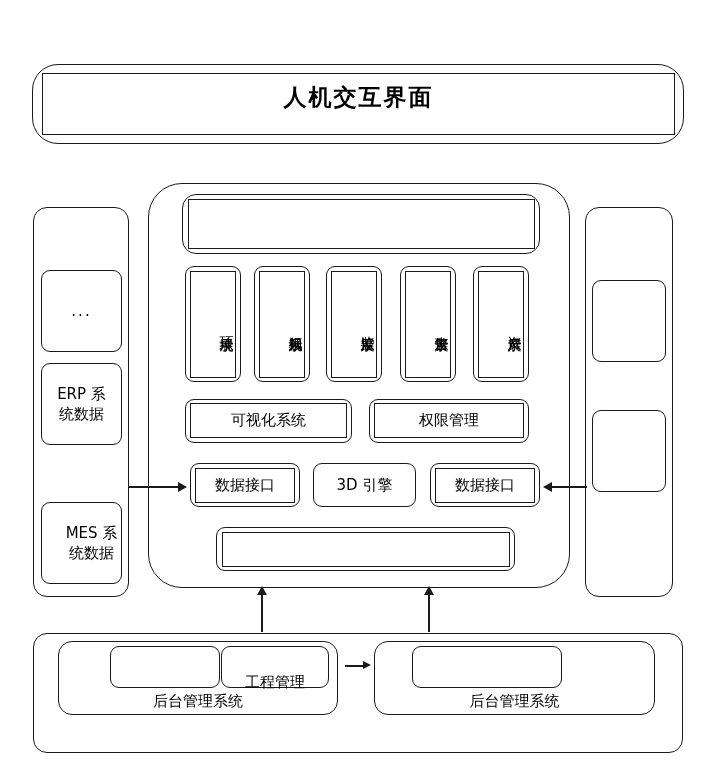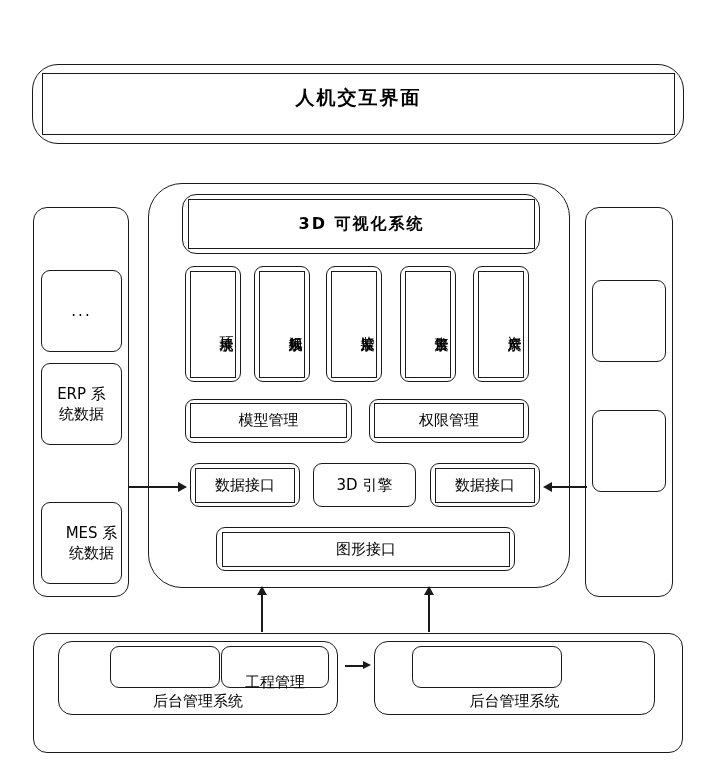--- a/index.html
+++ b/index.html
@@ -53,21 +53,21 @@
     line-height: 1.35;
   }
 
   
   .vtext {
     writing-mode: vertical-rl;
     text-orientation: upright;
     letter-spacing: 1px;
   }
 
-  .t-title { font-size: 19px; font-weight: bold; letter-spacing: 2px; }
+  .t-title { font-size: 23px; font-weight: bold; letter-spacing: 2px; }
   .t-sub   { font-size: 16px; font-weight: bold; letter-spacing: 2px; }
   .t-md    { font-size: 15px; border-radius: 21px; }
   .t-vs    { font-size: 14px; }
   .t-dots  { font-size: 15px; letter-spacing: 2px; }
 
   
   .arrow-line {
     position: absolute;
     background: #1a1a1a;
   }
@@ -119,21 +119,20 @@
 
   <div class="rbox round-sm" style="left:592px; top:280px; width:74px; height:82px;"></div>
   <div class="label-center t-md" style="left:592px; top:280px; width:74px; height:82px;"></div>
 
   <div class="rbox round-sm" style="left:592px; top:410px; width:74px; height:82px;"></div>
 
   <div class="rbox round-lg" style="left:148px; top:183px; width:422px; height:405px; border-radius:34px;"></div>
 
   <div class="rbox round-md" style="left:182px; top:194px; width:358px; height:60px;"></div>
   <div class="inner-rect" style="left:188px; top:199px; width:347px; height:50px;"></div>
-  <div class="label-center t-sub" style="left:188px; top:199px; width:347px; height:50px;">3D 可视化系统</div>
 
   <div class="rbox round-sm" style="left:185px; top:266px; width:56px; height:116px;"></div>
   <div class="inner-rect" style="left:190px; top:271px; width:46px; height:107px;"></div>
   <div class="label-center t-vs vtext" style="left:190px; top:271px; width:46px; height:107px; align-items:flex-start; padding-top:4px;">环境展示</div>
 
   <div class="rbox round-sm" style="left:254px; top:266px; width:56px; height:116px;"></div>
   <div class="inner-rect" style="left:259px; top:271px; width:46px; height:107px;"></div>
   <div class="label-center t-vs vtext" style="left:259px; top:271px; width:46px; height:107px; align-items:flex-start; padding-top:4px;">视频展示</div>
 
   <div class="rbox round-sm" style="left:326px; top:266px; width:56px; height:116px;"></div>
@@ -143,40 +142,39 @@
   <div class="rbox round-sm" style="left:400px; top:266px; width:56px; height:116px;"></div>
   <div class="inner-rect" style="left:405px; top:271px; width:46px; height:107px;"></div>
   <div class="label-center t-vs vtext" style="left:405px; top:271px; width:46px; height:107px; align-items:flex-start; padding-top:4px;">告警展示</div>
 
   <div class="rbox round-sm" style="left:473px; top:266px; width:56px; height:116px;"></div>
   <div class="inner-rect" style="left:478px; top:271px; width:46px; height:107px;"></div>
   <div class="label-center t-vs vtext" style="left:478px; top:271px; width:46px; height:107px; align-items:flex-start; padding-top:4px;">资产展示</div>
 
   <div class="rbox round-sm" style="left:185px; top:399px; width:167px; height:44px;"></div>
   <div class="inner-rect" style="left:190px; top:403px; width:157px; height:35px;"></div>
-  <div class="label-center t-md" style="left:190px; top:403px; width:157px; height:35px;">模型管理</div>
+  <div class="label-center t-md" style="left:190px; top:403px; width:157px; height:35px;">可视化系统</div>
 
   <div class="rbox round-sm" style="left:369px; top:399px; width:160px; height:44px;"></div>
   <div class="inner-rect" style="left:374px; top:403px; width:150px; height:35px;"></div>
   <div class="label-center t-md" style="left:374px; top:403px; width:150px; height:35px;">权限管理</div>
 
   <div class="rbox round-sm" style="left:190px; top:463px; width:110px; height:44px;"></div>
   <div class="inner-rect" style="left:195px; top:468px; width:100px; height:35px;"></div>
   <div class="label-center t-md" style="left:195px; top:468px; width:100px; height:35px;">数据接口</div>
 
   <div class="rbox round-sm" style="left:313px; top:463px; width:103px; height:44px;"></div>
   <div class="label-center t-md" style="left:313px; top:463px; width:103px; height:44px;">3D 引擎</div>
 
   <div class="rbox round-sm" style="left:430px; top:463px; width:110px; height:44px;"></div>
   <div class="inner-rect" style="left:435px; top:468px; width:100px; height:35px;"></div>
   <div class="label-center t-md" style="left:435px; top:468px; width:100px; height:35px;">数据接口</div>
 
   <div class="rbox round-sm" style="left:216px; top:527px; width:299px; height:44px;"></div>
   <div class="inner-rect" style="left:222px; top:532px; width:288px; height:35px;"></div>
-  <div class="label-center t-md" style="left:222px; top:532px; width:288px; height:35px;">图形接口</div>
 
   <div class="rbox round-md" style="left:33px; top:633px; width:650px; height:120px;"></div>
 
   <div class="rbox round-md" style="left:58px; top:641px; width:280px; height:74px;"></div>
   <div class="rbox round-sm" style="left:110px; top:646px; width:110px; height:42px;"></div>
 
   <div class="rbox round-sm" style="left:221px; top:646px; width:108px; height:42px;"></div>
   <div class="label-center t-md" style="left:221px; top:646px; width:108px; height:42px;margin-top:15px;">工程管理</div>
 
   <div class="label-center t-md" style="left:58px; top:688px; width:280px; height:26px;">后台管理系统</div>

